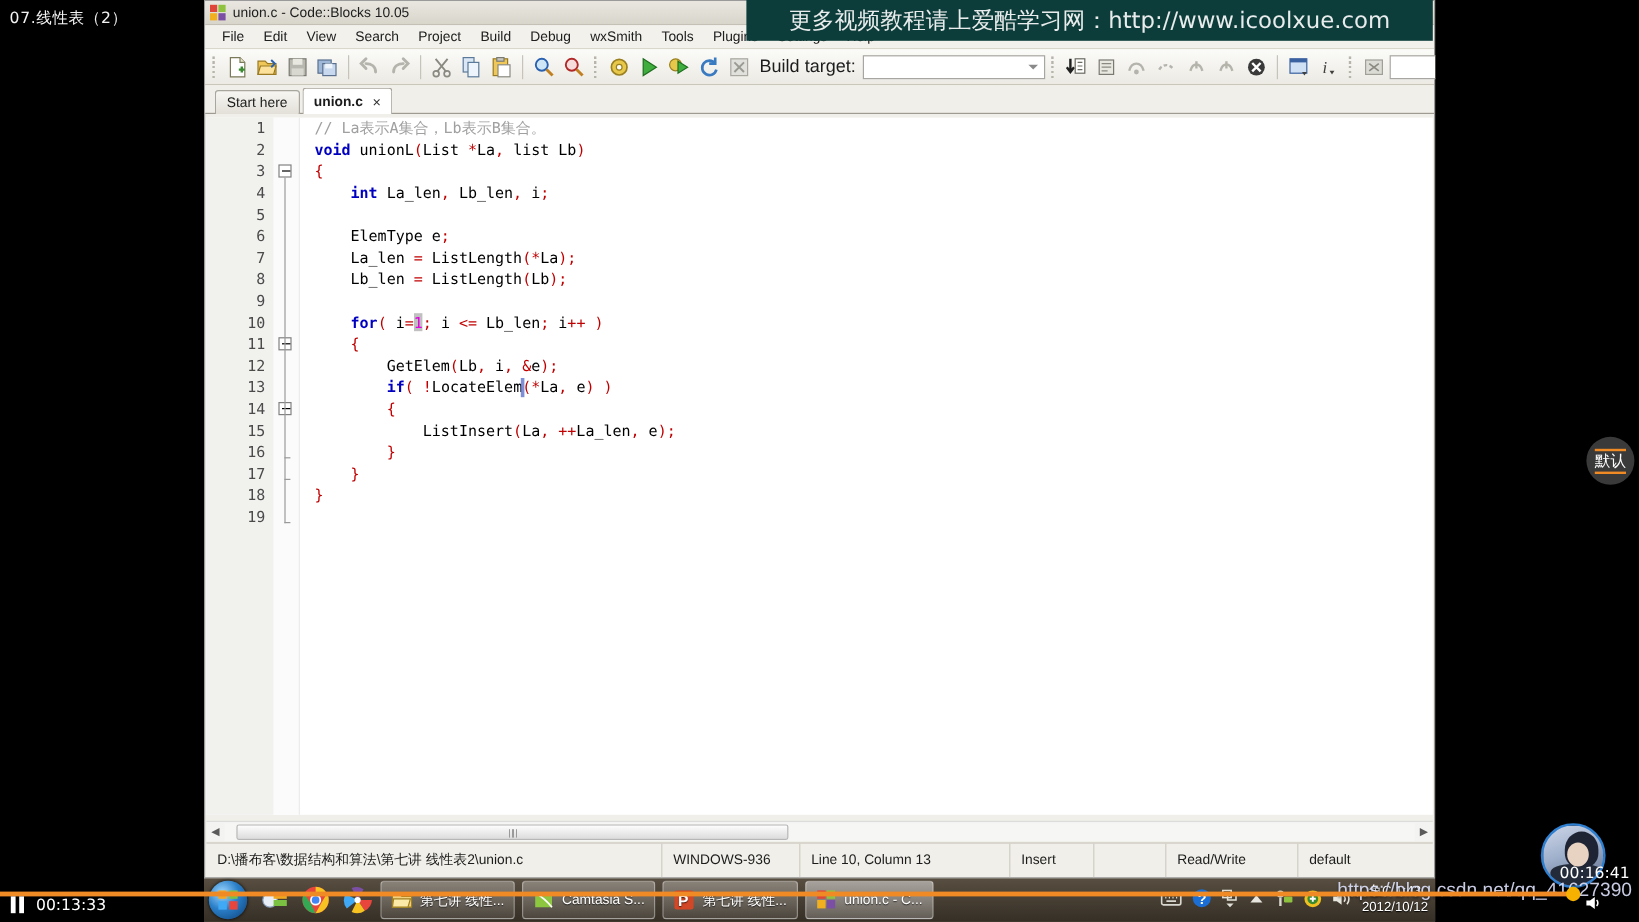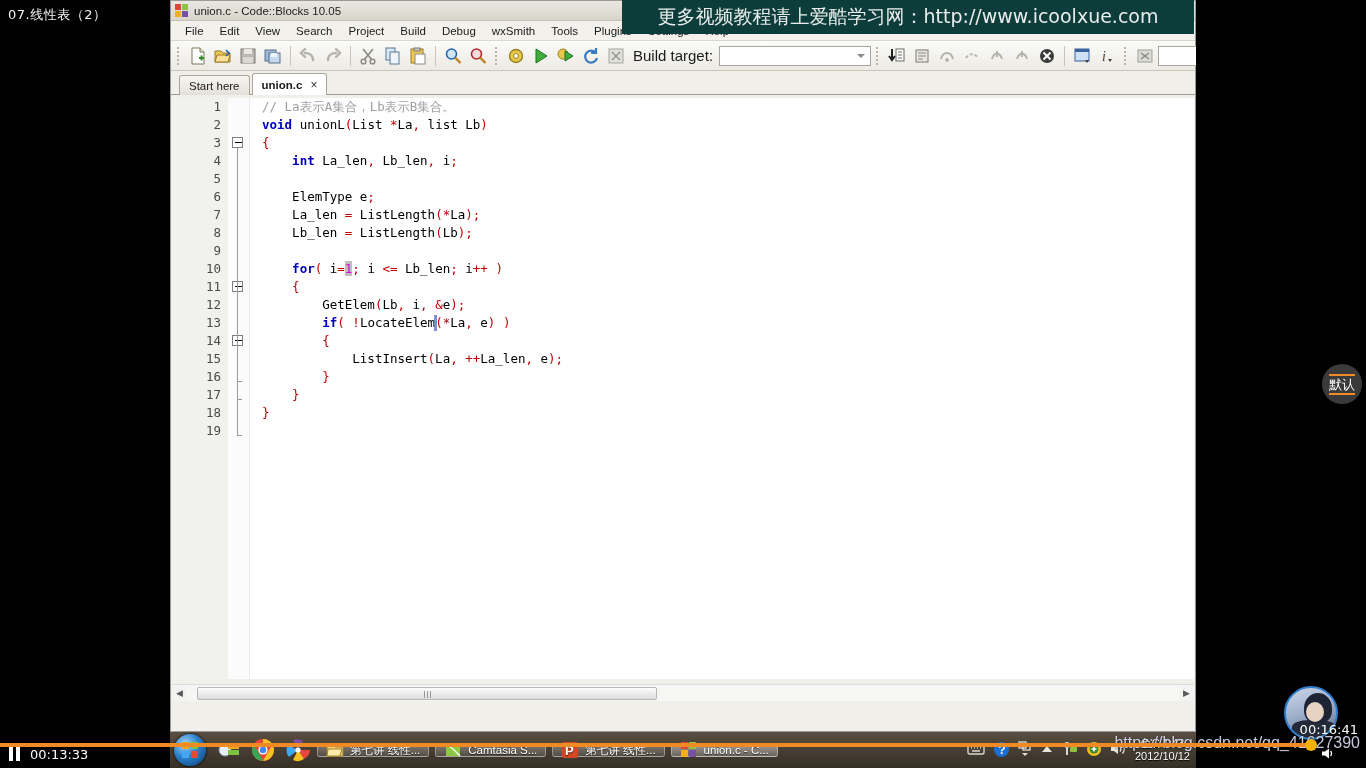--- a/index.html
+++ b/index.html
@@ -116,21 +116,21 @@
   .startorb { width:32px;height:32px;border-radius:50%;
               background:radial-gradient(circle at 35% 32%,#9fd8ff 0%,#2a7fc9 45%,#0c3f77 100%);
               box-shadow:0 0 3px #000; position:relative; flex:0 0 auto;}
   .startorb:after{ content:"";position:absolute;left:8px;top:8px;width:16px;height:16px;
               background:
                 linear-gradient(#f6a623,#f6a623) 0 0/7px 7px no-repeat,
                 linear-gradient(#7cc242,#7cc242) 9px 0/7px 7px no-repeat,
                 linear-gradient(#3fa9f5,#3fa9f5) 0 9px/7px 7px no-repeat,
                 linear-gradient(#e8453c,#e8453c) 9px 9px/7px 7px no-repeat; }
   .qlicon { width:26px;height:26px;margin-left:9px;flex:0 0 auto;position:relative;}
-  .taskitem { height:14px; margin-left:6px; display:flex; align-items:center;
+  .taskitem { height:32px; margin-left:6px; display:flex; align-items:center;
               padding:0 8px; border:1px solid rgba(255,255,255,.35);
               background:linear-gradient(rgba(255,255,255,.30),rgba(255,255,255,.10));
               border-radius:3px; color:#fff; font-size:11.5px; white-space:nowrap;
               text-shadow:0 1px 1px rgba(0,0,0,.7); flex:0 0 auto;}
   .taskitem.active { background:linear-gradient(rgba(255,255,255,.48),rgba(255,255,255,.22)); }
   .taskitem .ti-ico { width:18px;height:18px;margin-right:6px;flex:0 0 auto;}
   .tray { margin-left:auto; display:flex; align-items:center; gap:8px; padding-right:6px;
           color:#eee; font-size:11px; }
   .tray-clock { text-align:center; line-height:13px; color:#fff; font-size:11px;
                 text-shadow:0 1px 1px #000; }
@@ -466,20 +466,29 @@
       </div>
 
       <div class="hscroll">
         <div class="hs-arrow">◀</div>
         <div class="hs-track">
           <div class="hs-thumb"></div>
         </div>
         <div class="hs-arrow">▶</div>
       </div>
 
+      <div class="statusbar">
+        <div class="sb-cell" style="width:380px">D:\播布客\数据结构和算法\第七讲 线性表2\union.c</div>
+        <div class="sb-cell" style="width:115px">WINDOWS-936</div>
+        <div class="sb-cell" style="width:175px">Line 10, Column 13</div>
+        <div class="sb-cell" style="width:70px">Insert</div>
+        <div class="sb-cell" style="width:60px"></div>
+        <div class="sb-cell" style="width:110px">Read/Write</div>
+        <div class="sb-cell" style="border-right:none">default</div>
+      </div>
     </div>
 
     <div class="taskbar">
       <div class="tb-inner">
         <div class="startorb"></div>
 
         <div class="qlicon">
           <svg width="26" height="26" viewBox="0 0 26 26">
               <circle cx="10" cy="13" r="6" fill="#e8eef6" stroke="#8aa0bc"></circle>
               <rect x="13" y="7" width="11" height="5" fill="#f0a820"></rect>

